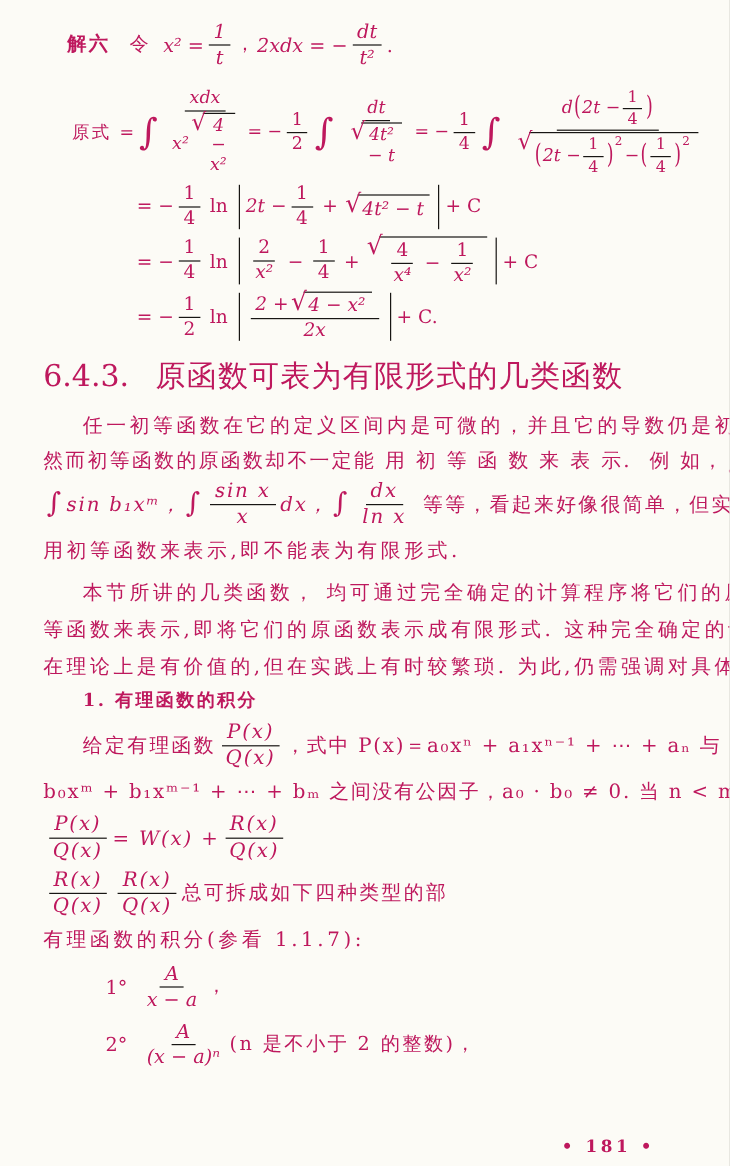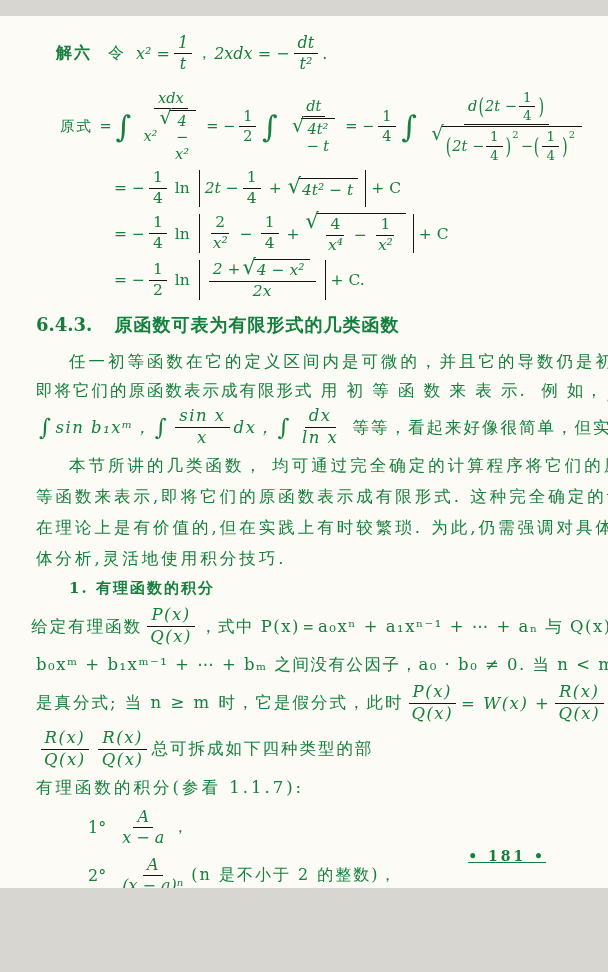--- a/index.html
+++ b/index.html
@@ -1,18 +1,18 @@
 <!DOCTYPE html>
 <html><head>
 <meta charset="utf-8">
 <style>
   html,body{margin:0;padding:0;background:#d8d6d0;}
   .page{
-    width:608px;height:872px;box-sizing:border-box;position:relative;overflow:hidden;
-    margin:16px auto;background:#fcfbf6;color:#15803d;
+    width:608px;height:972px;box-sizing:border-box;position:relative;overflow:hidden;
+    margin:0 auto;background:#fcfbf6;color:#be185d;
     font-family:"DejaVu Serif","Liberation Serif",serif;
     padding:14px 16px 0 36px;
   }
   
   .mrow{display:flex;align-items:center;font-size:15.5px;}
   .tok{white-space:pre;}
   .it{font-style:italic;}
   .bold{font-weight:bold;}
   .cn{letter-spacing:2px;font-style:normal;}
   .frac{display:inline-flex;flex-direction:column;align-items:center;margin:0 4px;line-height:1.15;}
@@ -25,24 +25,24 @@
   .sqrt .body.row{display:flex;align-items:center;}
   .bar{align-self:stretch;width:0;border-left:1.5px solid #171513;margin:1px 5px;}
   .intg{font-size:30px;line-height:.85;margin:0 4px 0 2px;}
   .intg.sm{font-size:23px;margin:0 3px;}
   .bigp{display:inline-block;transform:scaleY(1.55);margin:0 1px;font-weight:300;}
   .ssup{font-size:10px;position:relative;top:-12px;margin-right:2px;}
   
   .textline{font-size:16.5px;line-height:25px;letter-spacing:3px;white-space:nowrap;margin-bottom:6px;}
   .indent{padding-left:33px;}
   .mline{display:flex;align-items:center;font-size:16.5px;letter-spacing:1.5px;margin-bottom:5px;white-space:nowrap;}
-  .h-sec{font-size:18px;font-weight:bold;letter-spacing:1px;margin:12px 0 12px 0;}
+  .h-sec{font-size:25px;font-weight:normal;letter-spacing:1px;margin:12px 0 12px 0;}
   .h-sec .h-num{margin-right:22px;letter-spacing:0;}
   .subhead{font-size:15px;font-weight:bold;letter-spacing:2px;padding-left:33px;margin:2px 0 8px 0;}
-  .pagenum{position:absolute;right:62px;bottom:24px;font-size:14px;letter-spacing:3px;font-weight:bold;text-decoration:underline;}
+  .pagenum{position:absolute;right:62px;bottom:8px;font-size:14px;letter-spacing:3px;font-weight:bold;}
   
   .solve-row{margin:4px 0 16px 20px;font-size:16px;}
   .eq-main{margin:0 0 6px 24px;font-size:14.5px;}
   .eq-step{margin:0 0 5px 78px;}
   .eq-step.last{margin-bottom:10px;}
   .frac .frac{font-size:.92em;margin:0 2px;}
   .item-row{margin:4px 0 8px 52px;font-size:16px;}
 </style>
 </head>
 <body>
@@ -216,59 +216,58 @@
     <span class="bar"></span>
     <span class="tok">+ C.</span>
   </div>
 
   <div class="h-sec">
     <span class="h-num">6.4.3.</span><span>原函数可表为有限形式的几类函数</span>
   </div>
 
   <div class="textline indent">任一初等函数在它的定义区间内是可微的，并且它的导数仍是初 等 函 数.</div>
   <div class="mline">
-    <span class="tok cn">即将它们的原函数表示成有限形式 用 初 等 函 数 来 表 示.  例 如，</span>
+    <span class="tok cn">然而初等函数的原函数却不一定能 用 初 等 函 数 来 表 示.  例 如，</span>
     <span class="intg sm">∫</span>
 
   </div>
   <div class="mline">
     <span class="intg sm">∫</span>
     <span class="tok it">sin b₁xᵐ，</span>
     <span class="intg sm">∫</span>
     <span class="frac">
       <span class="num it">sin x</span>
       <span class="den it">x</span>
     </span>
     <span class="tok it">dx，</span>
     <span class="intg sm">∫</span>
     <span class="frac">
       <span class="num it">dx</span>
       <span class="den it">ln x</span>
     </span>
     <span class="tok cn" style="margin-left:6px;">等等，看起来好像很简单，但实际上它们均不能</span>
   </div>
+  <div class="textline" style="margin-bottom:10px;">用初等函数来表示,即不能表为有限形式.</div>
 
   <div class="textline indent">本节所讲的几类函数， 均可通过完全确定的计算程序将它们的原函数用初</div>
   <div class="textline">等函数来表示,即将它们的原函数表示成有限形式. 这种完全确定的计算程序，</div>
   <div class="textline">在理论上是有价值的,但在实践上有时较繁琐. 为此,仍需强调对具体问题作具</div>
-  <div class="textline" style="margin-bottom:8px;">体分析,灵活地使用积分技巧.</div>
 
   <div class="subhead">1.  有理函数的积分</div>
 
-  <div class="mline" style="padding-left:33px;justify-content:center;">
+  <div class="mline" style="padding-left:33px;">
     <span class="tok cn">给定有理函数</span>
     <span class="frac">
       <span class="num it">P(x)</span>
       <span class="den it">Q(x)</span>
     </span>
     <span class="tok">，式中 P(x)＝a₀xⁿ + a₁xⁿ⁻¹ + ⋯ + aₙ 与 Q(x)＝</span>
   </div>
   <div class="textline" style="letter-spacing:1.5px;">b₀xᵐ + b₁xᵐ⁻¹ + ⋯ + bₘ 之间没有公因子，a₀ · b₀ ≠ 0.  当 n &lt; m 时，它</div>
   <div class="mline">
-    <span class="tok cn">是真分式; 当 n ≥ m 时，它是假分式，此时</span>
     <span class="frac">
       <span class="num it">P(x)</span>
       <span class="den it">Q(x)</span>
     </span>
     <span class="tok it">= W(x) +</span>
     <span class="frac">
       <span class="num it">R(x)</span>
       <span class="den it">Q(x)</span>
     </span>
 

